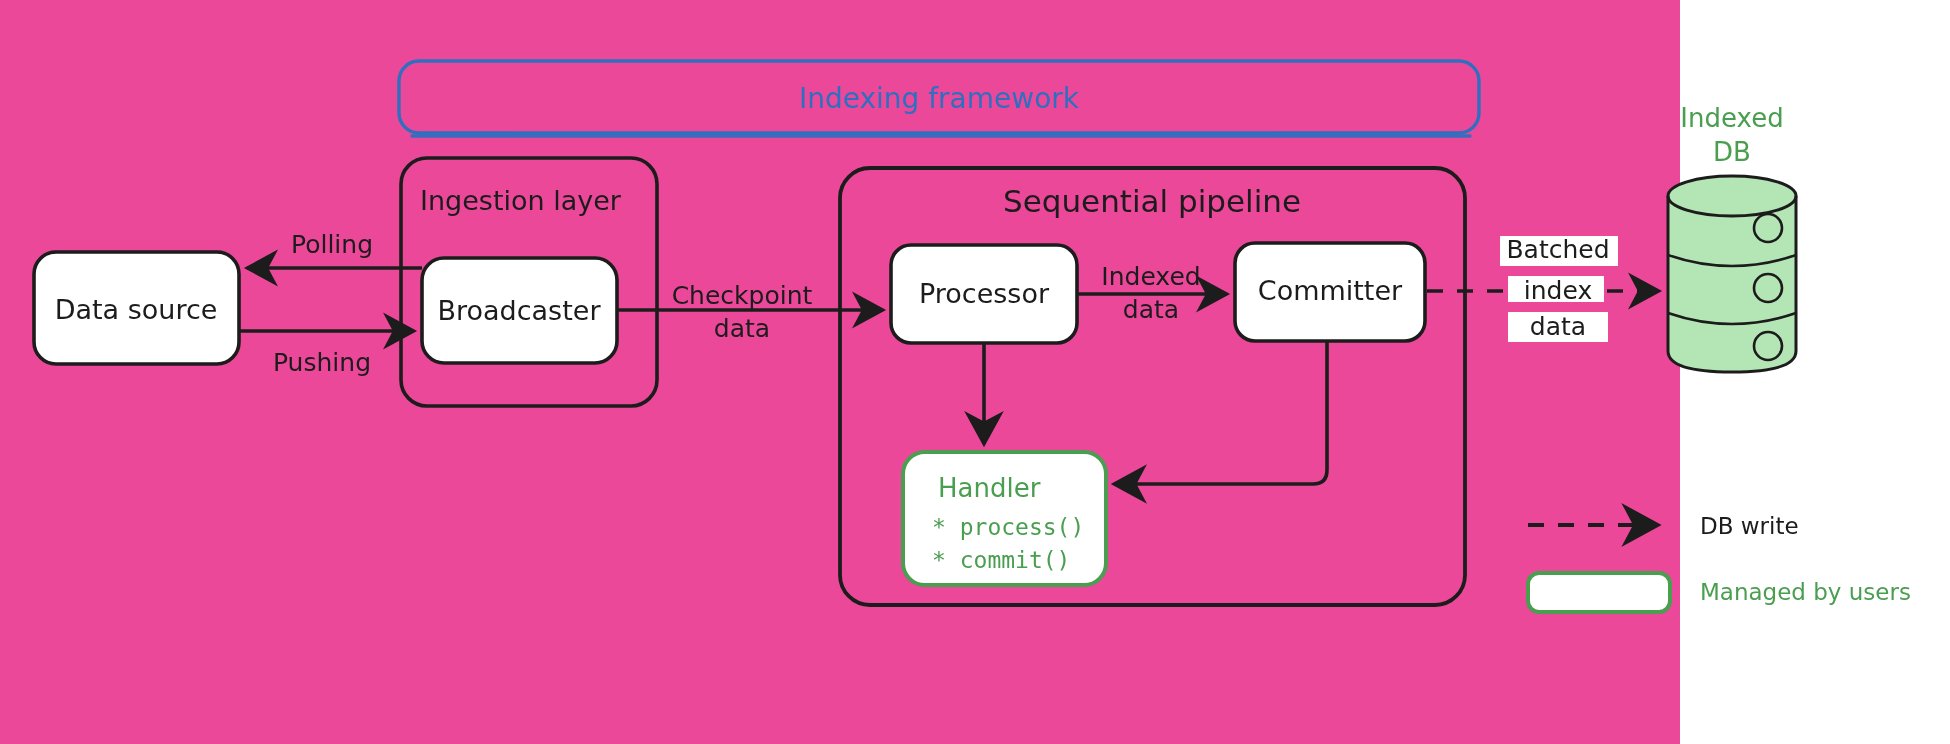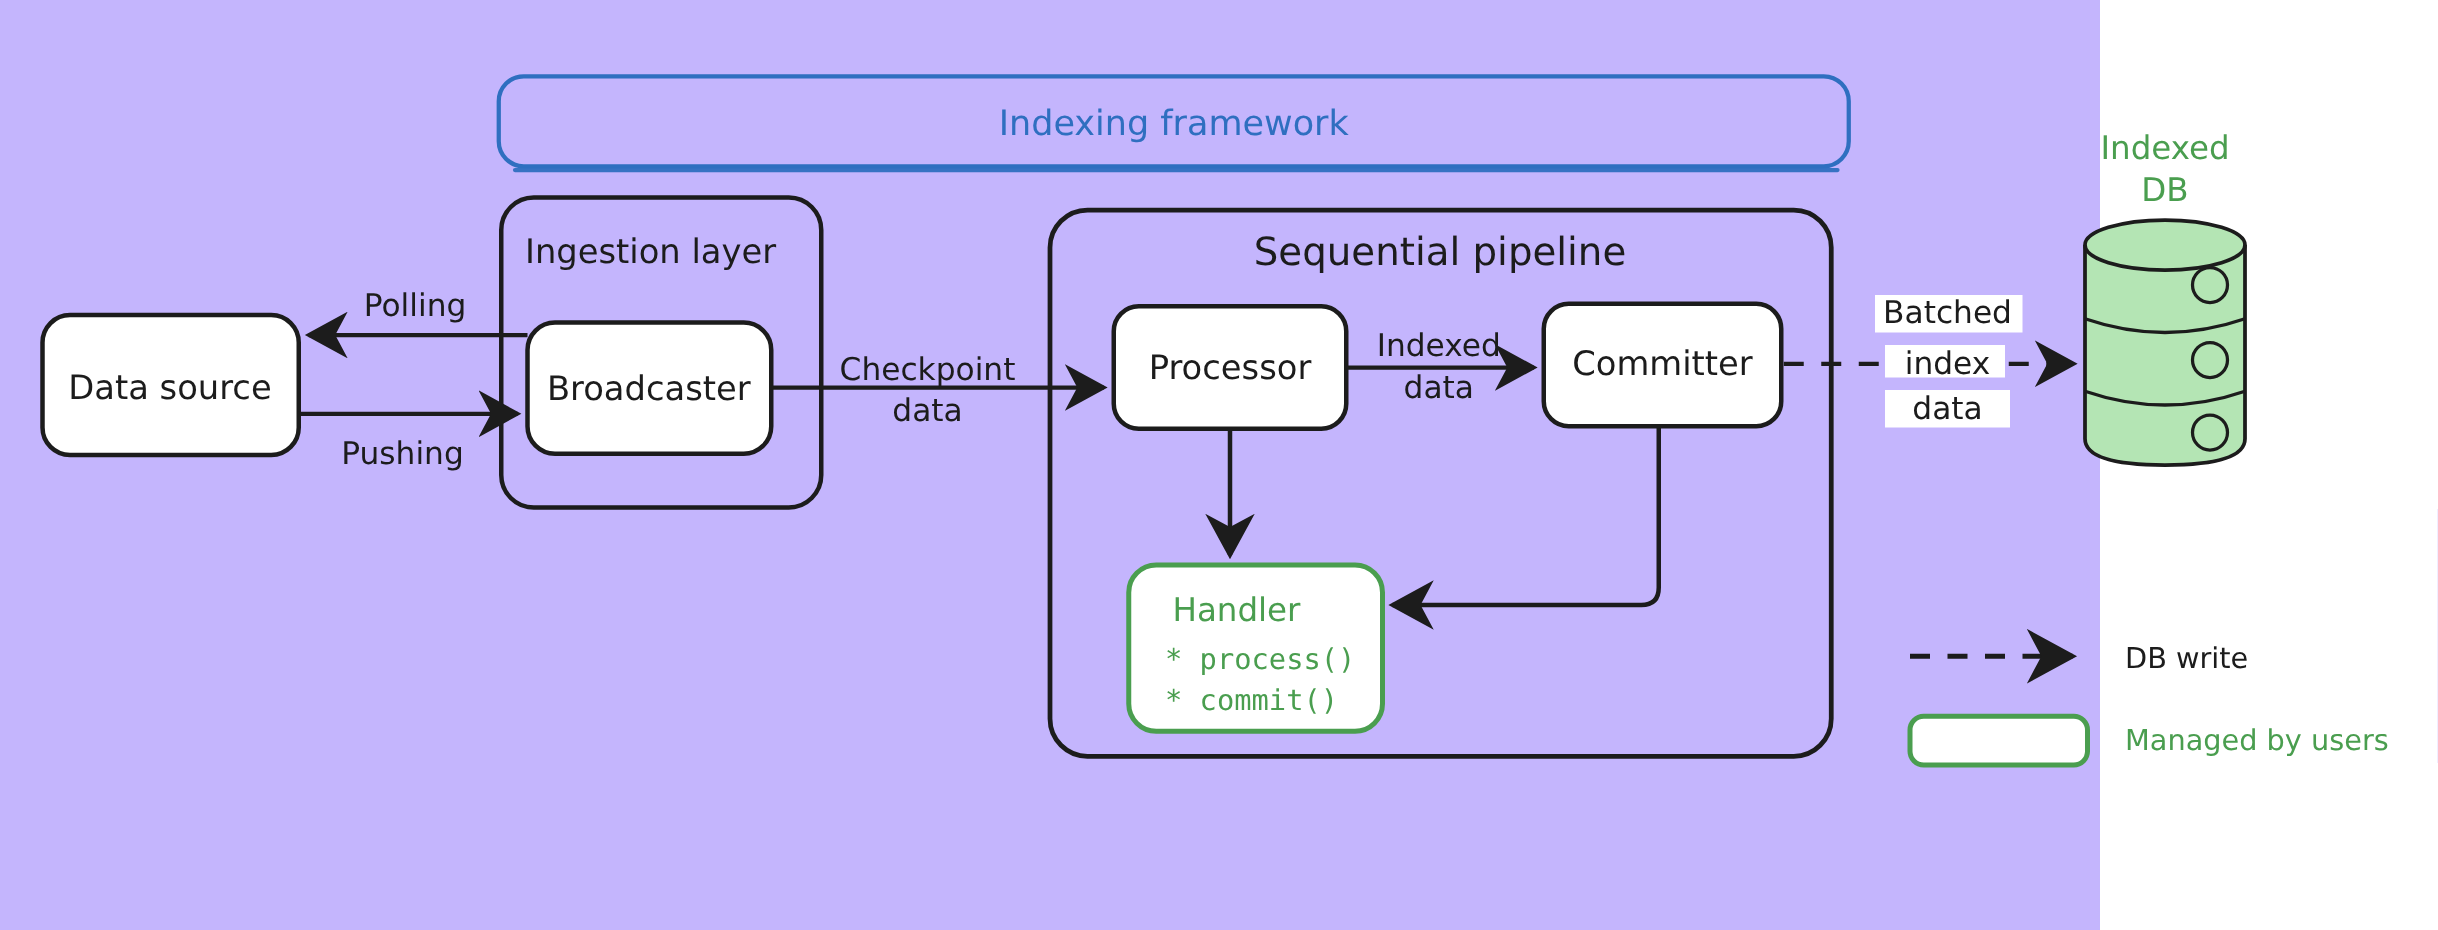--- a/index.html
+++ b/index.html
@@ -10,21 +10,21 @@
   body {
     width: 1950px;
     height: 744px;
     overflow: hidden;
     font-family: "DejaVu Sans", sans-serif;
   }
   #diagram-root {
     position: relative;
     width: 1680px;
     height: 744px;
-    background: #c4b5fd;
+    background: #ec4899;
   }
   svg#diagram-svg {
     position: absolute;
     top: 0;
     left: 0;
     width: 1950px;
     height: 744px;
   }
   .hand-text {
     font-family: "DejaVu Sans", sans-serif;

